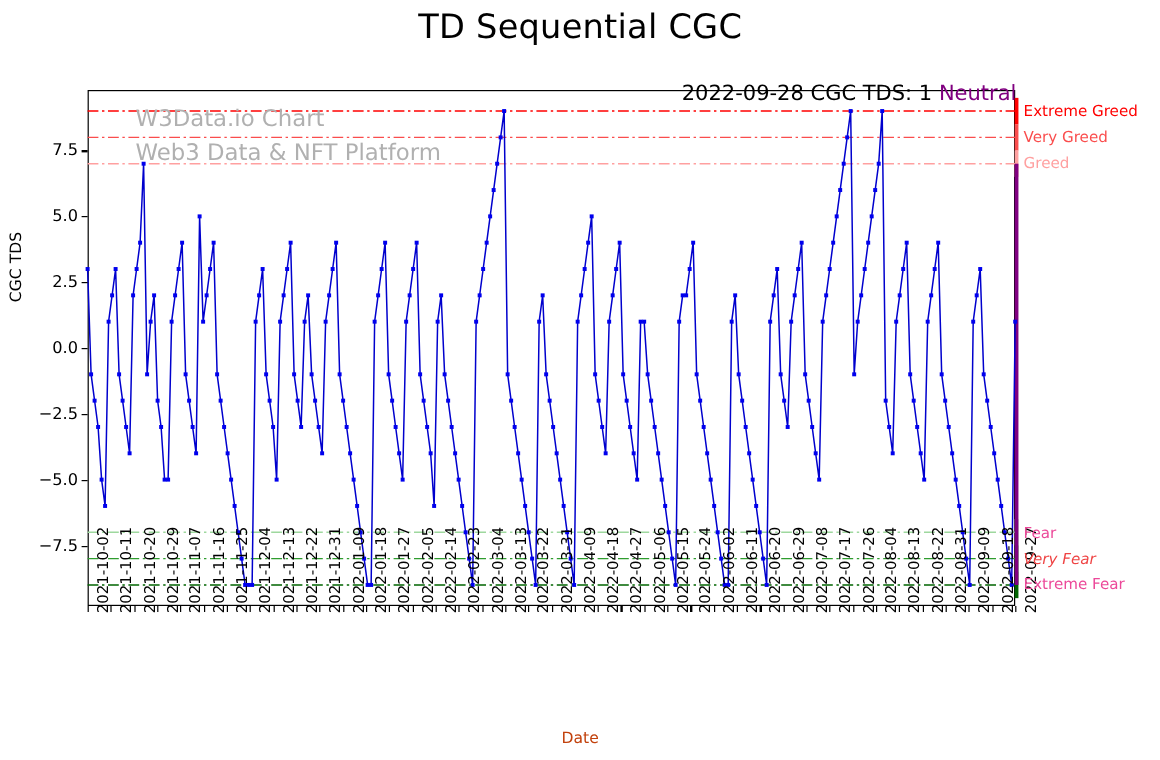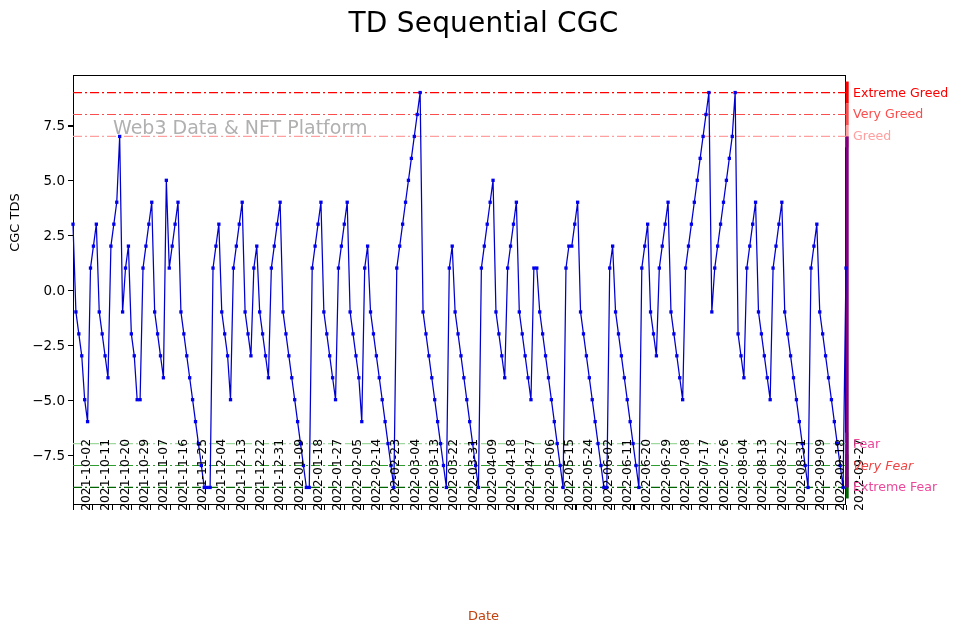--- a/index.html
+++ b/index.html
@@ -349,22 +349,27 @@
         <rect x="826.85" y="376.11" width="3.3" height="3.3" fill="#0000ee"></rect>
         <rect x="829.77" y="398.04" width="3.3" height="3.3" fill="#0000ee"></rect>
         <rect x="832.68" y="419.98" width="3.3" height="3.3" fill="#0000ee"></rect>
         <rect x="835.60" y="441.92" width="3.3" height="3.3" fill="#0000ee"></rect>
         <rect x="838.52" y="463.86" width="3.3" height="3.3" fill="#0000ee"></rect>
         <rect x="841.43" y="485.80" width="3.3" height="3.3" fill="#0000ee"></rect>
         <rect x="844.35" y="266.41" width="3.3" height="3.3" fill="#0000ee"></rect>
       </g>
 </svg>
 
+<div class="wm" id="wm1">W3Data.io Chart</div>
 <div class="wm" id="wm2">Web3 Data &amp; NFT Platform</div>
 
+<div id="annotation" style="left: 0px; width: 847px; text-align: right;">
+  <span>2022-09-28 CGC TDS: 1</span>
+  <span class="sentiment">Neutral</span>
+</div>
 
 <div id="y-ticks">
       <div class="ytick" style="top: 454.541px; left: -55px;">−7.5</div>
       <div class="ytick-mark" style="position: absolute; left: 68px; top: 454.541px;"></div>
       <div class="ytick" style="top: 399.694px; left: -55px;">−5.0</div>
       <div class="ytick-mark" style="position: absolute; left: 68px; top: 399.694px;"></div>
       <div class="ytick" style="top: 344.847px; left: -55px;">−2.5</div>
       <div class="ytick-mark" style="position: absolute; left: 68px; top: 344.847px;"></div>
       <div class="ytick" style="top: 290px; left: -55px;">0.0</div>
       <div class="ytick-mark" style="position: absolute; left: 68px; top: 290px;"></div>

